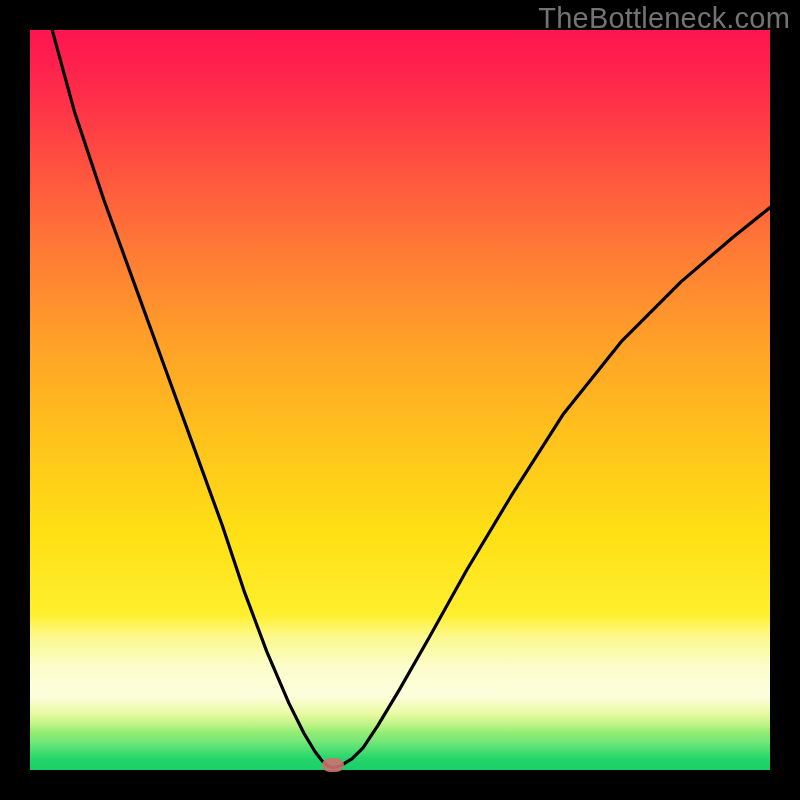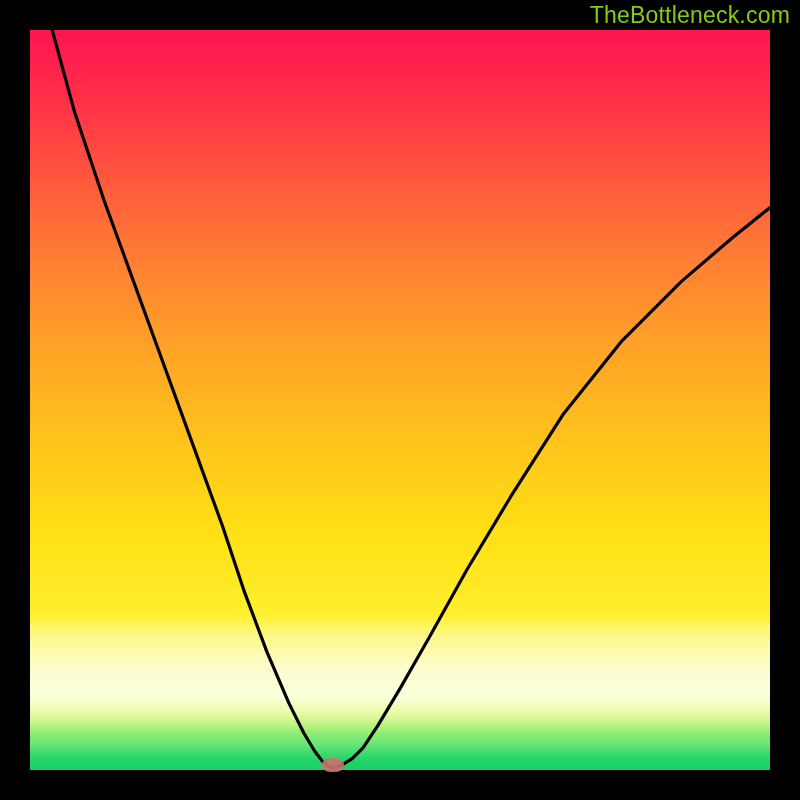--- a/index.html
+++ b/index.html
@@ -16,22 +16,22 @@
     left: 0;
     top: 0;
     width: 800px;
     height: 800px;
     background: #000;
   }
   .watermark {
     position: absolute;
     top: 2px;
     right: 10px;
-    color: #84cc16;
-    font-size: 23px;
+    color: #737373;
+    font-size: 29px;
     font-weight: 500;
     letter-spacing: 0.2px;
     user-select: none;
   }
   .plot {
     position: absolute;
     left: 30px;
     top: 30px;
     width: 740px;
     height: 740px;

